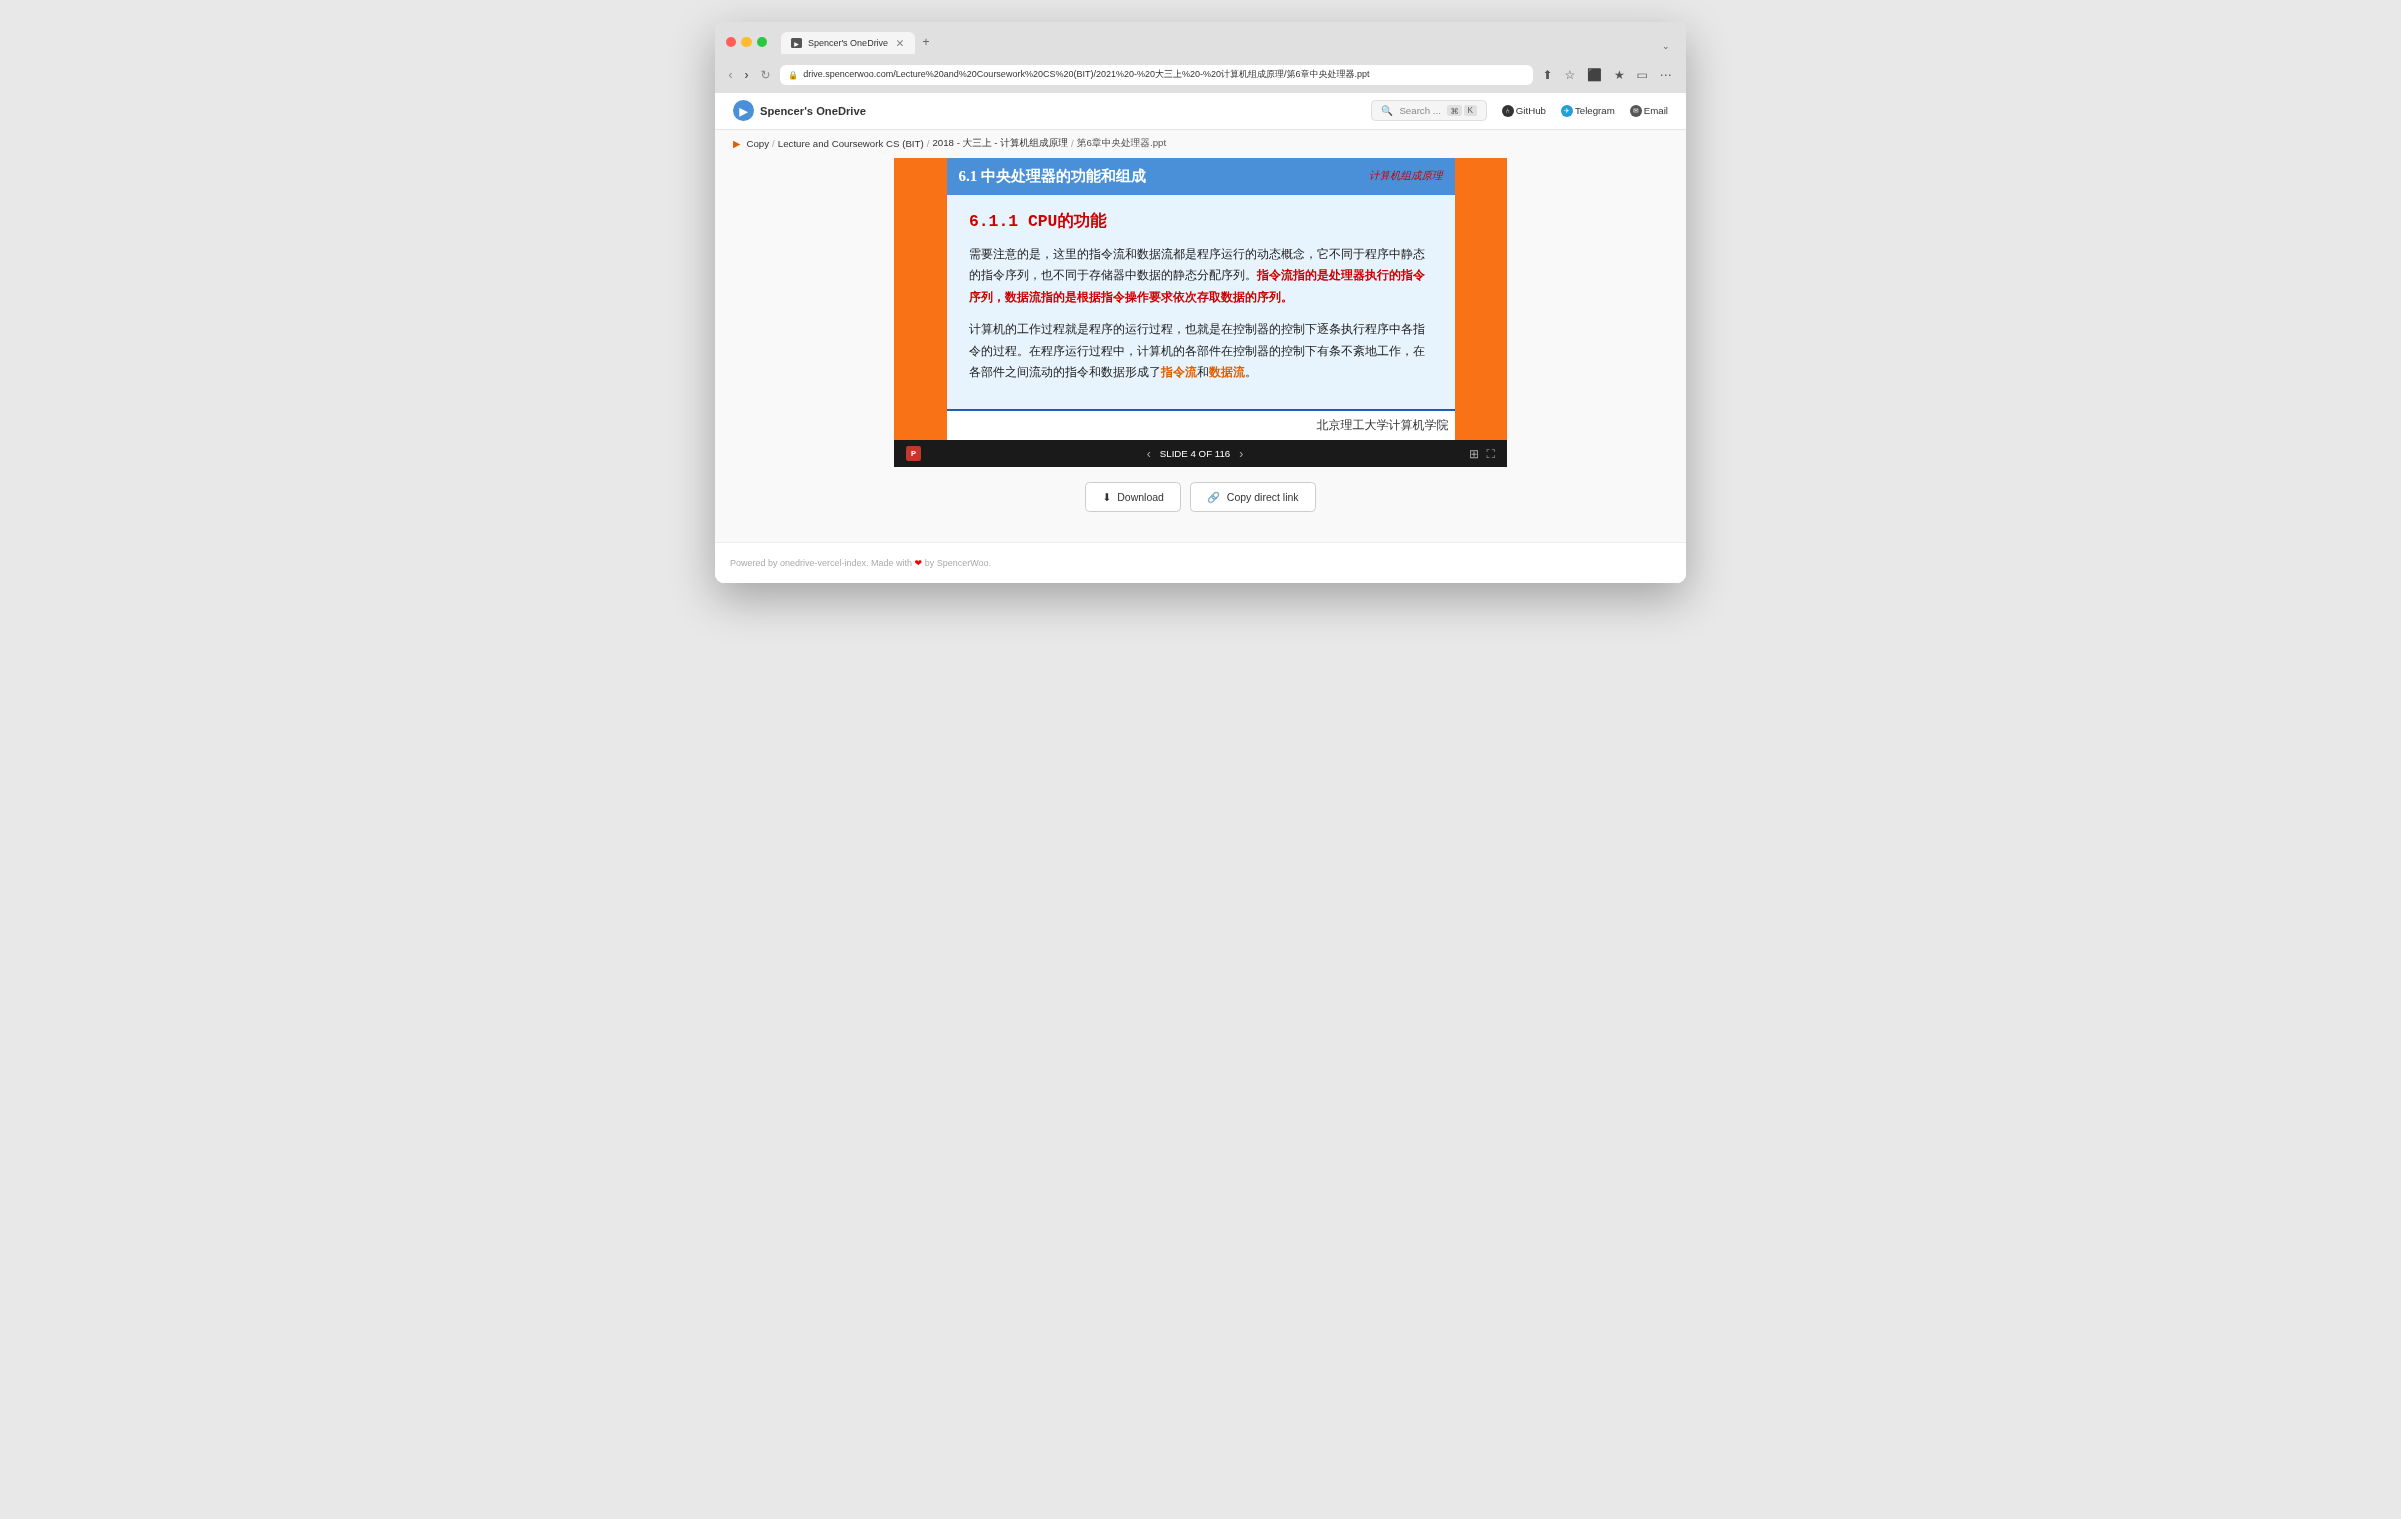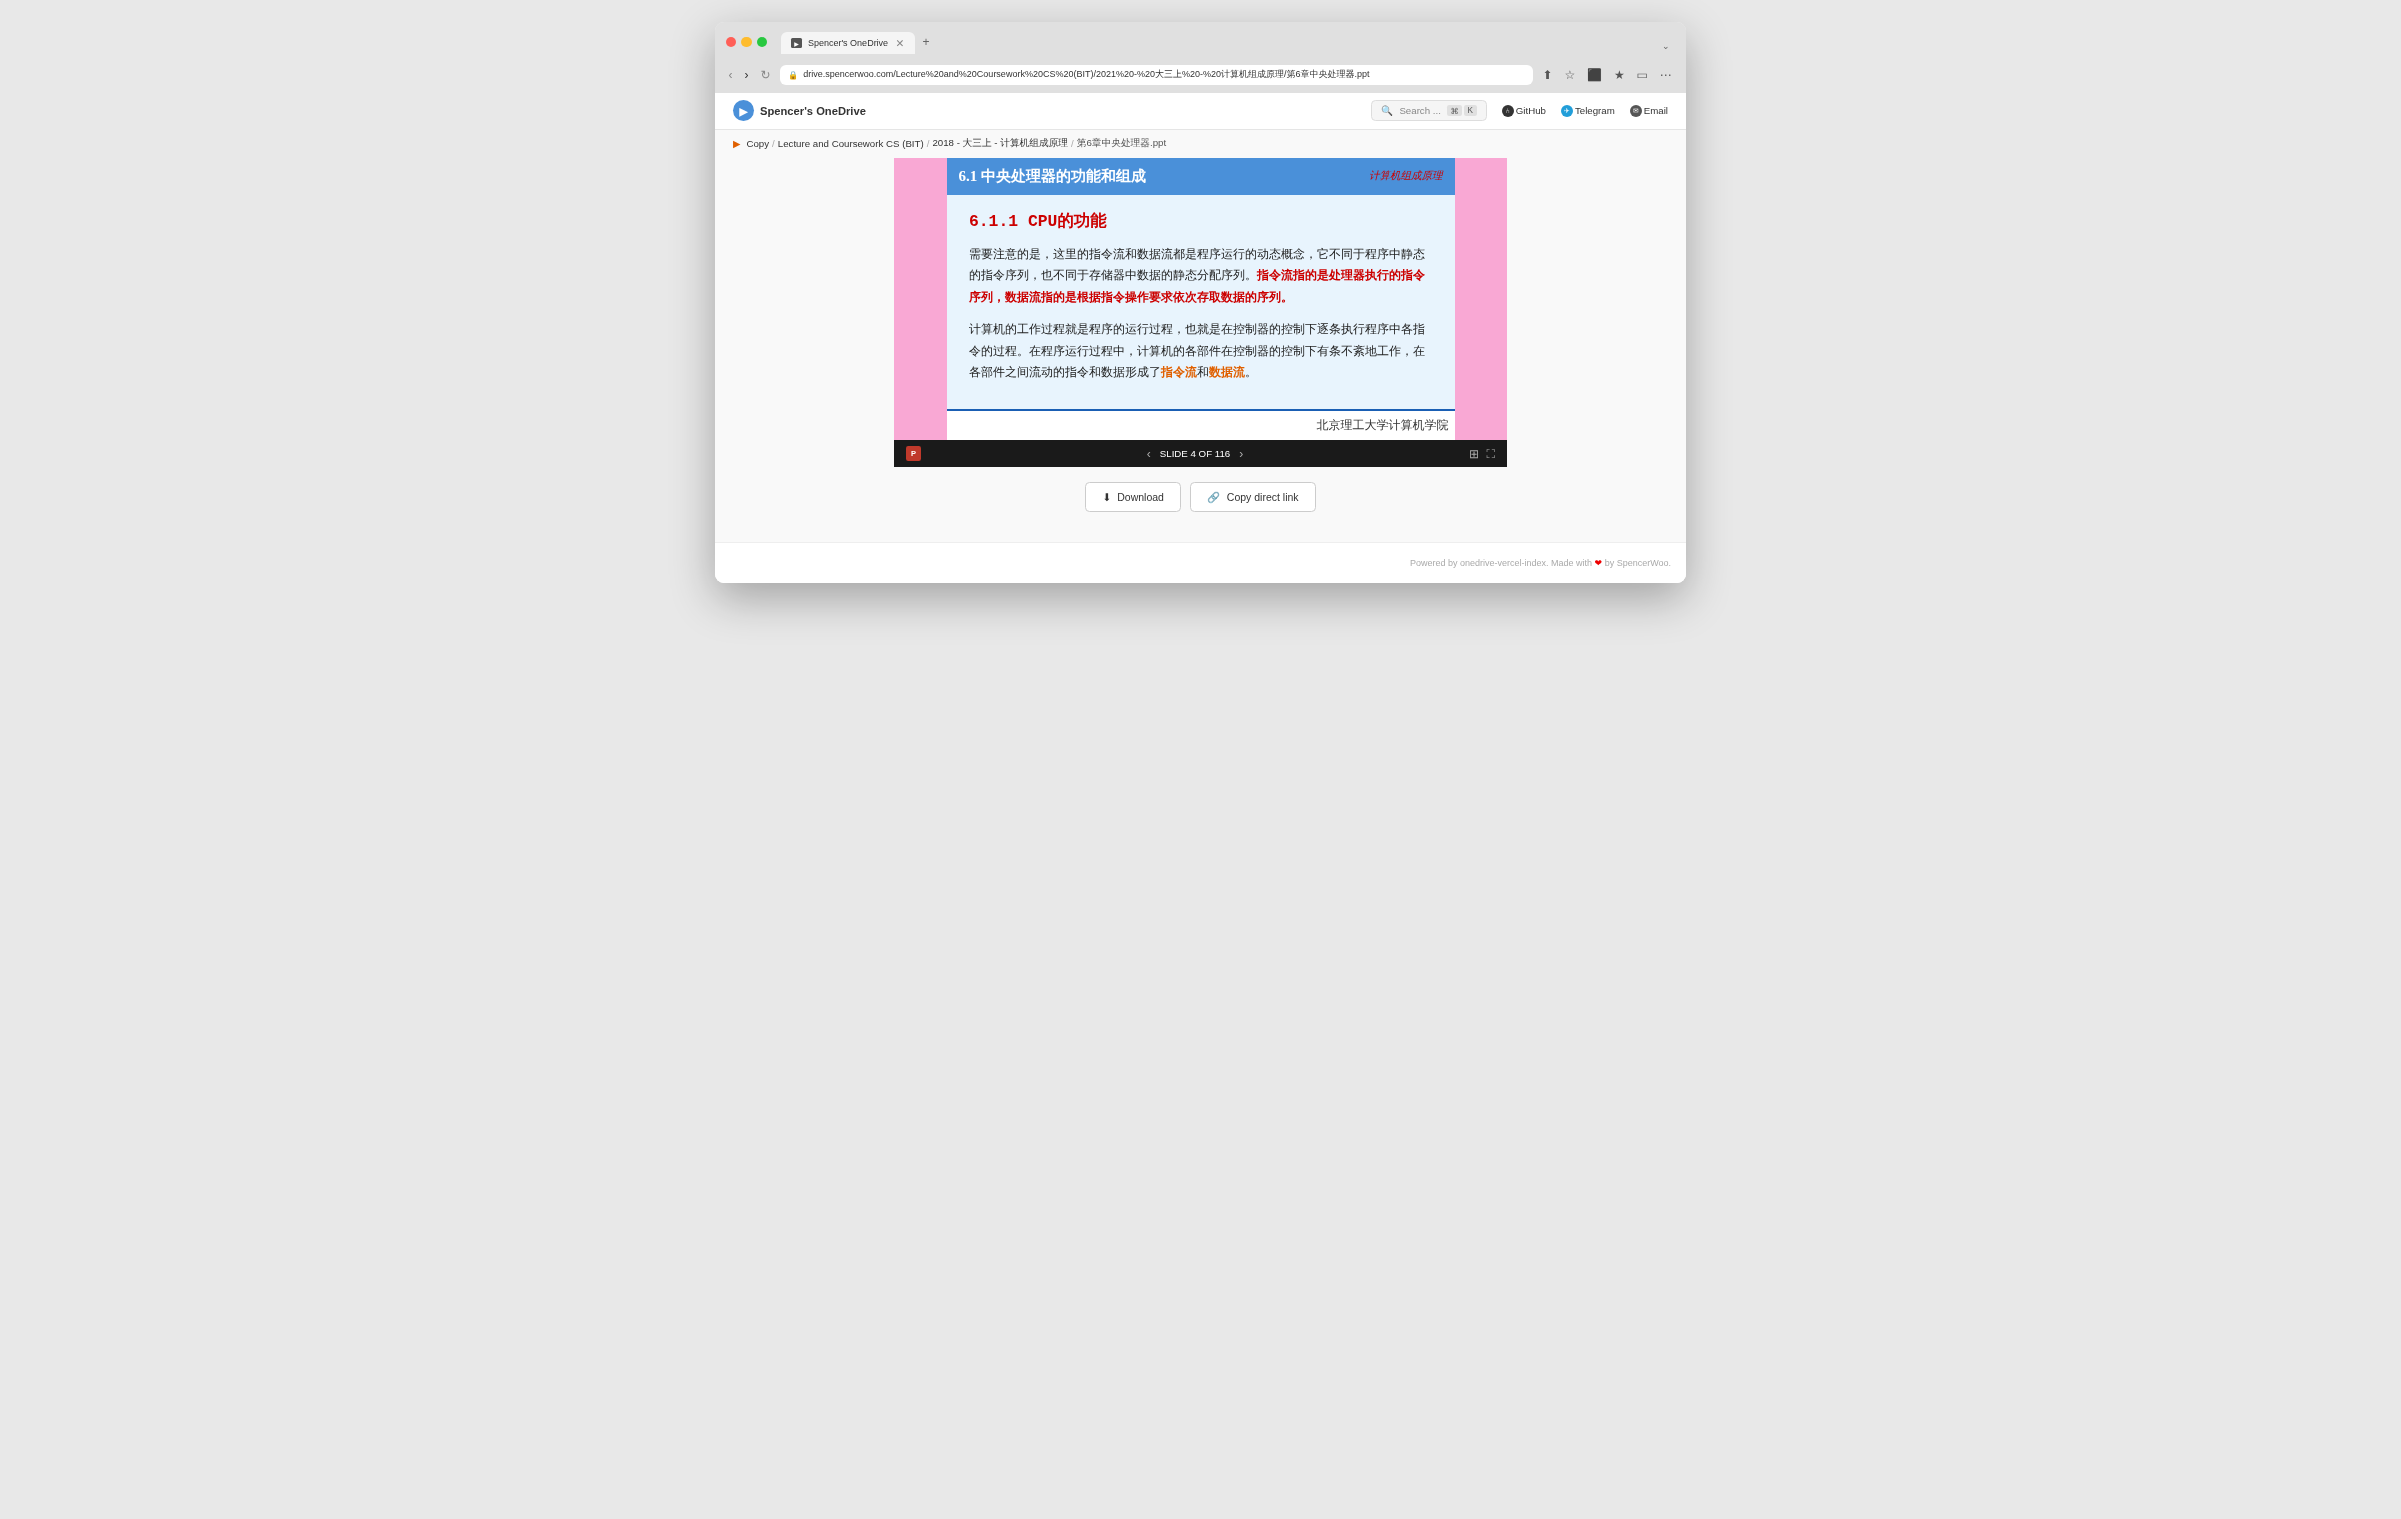--- a/index.html
+++ b/index.html
@@ -283,21 +283,21 @@
     }
 
     .slide-wrapper {
       position: relative;
       width: 613px;
       background: #111;
     }
 
     .slide-image {
       width: 100%;
-      background: #f9a8d4;
+      background: #f97316;
       display: flex;
       align-items: center;
       justify-content: center;
     }
 
     .slide-content {
       width: 508px;
       background: white;
       margin: 0 auto;
       font-family: '宋体', SimSun, serif;
@@ -437,21 +437,21 @@
       border-radius: 4.5px;
       background: white;
       font-size: 10.5px;
       color: #333;
       cursor: pointer;
       font-weight: 500;
     }
 
     
     .app-footer {
-      text-align: right;
+      text-align: left;
       padding: 15px;
       font-size: 9px;
       color: #aaa;
       border-top: 0.7px solid #eee;
       background: white;
     }
 
     .footer-heart {
       color: #e00;
     }

